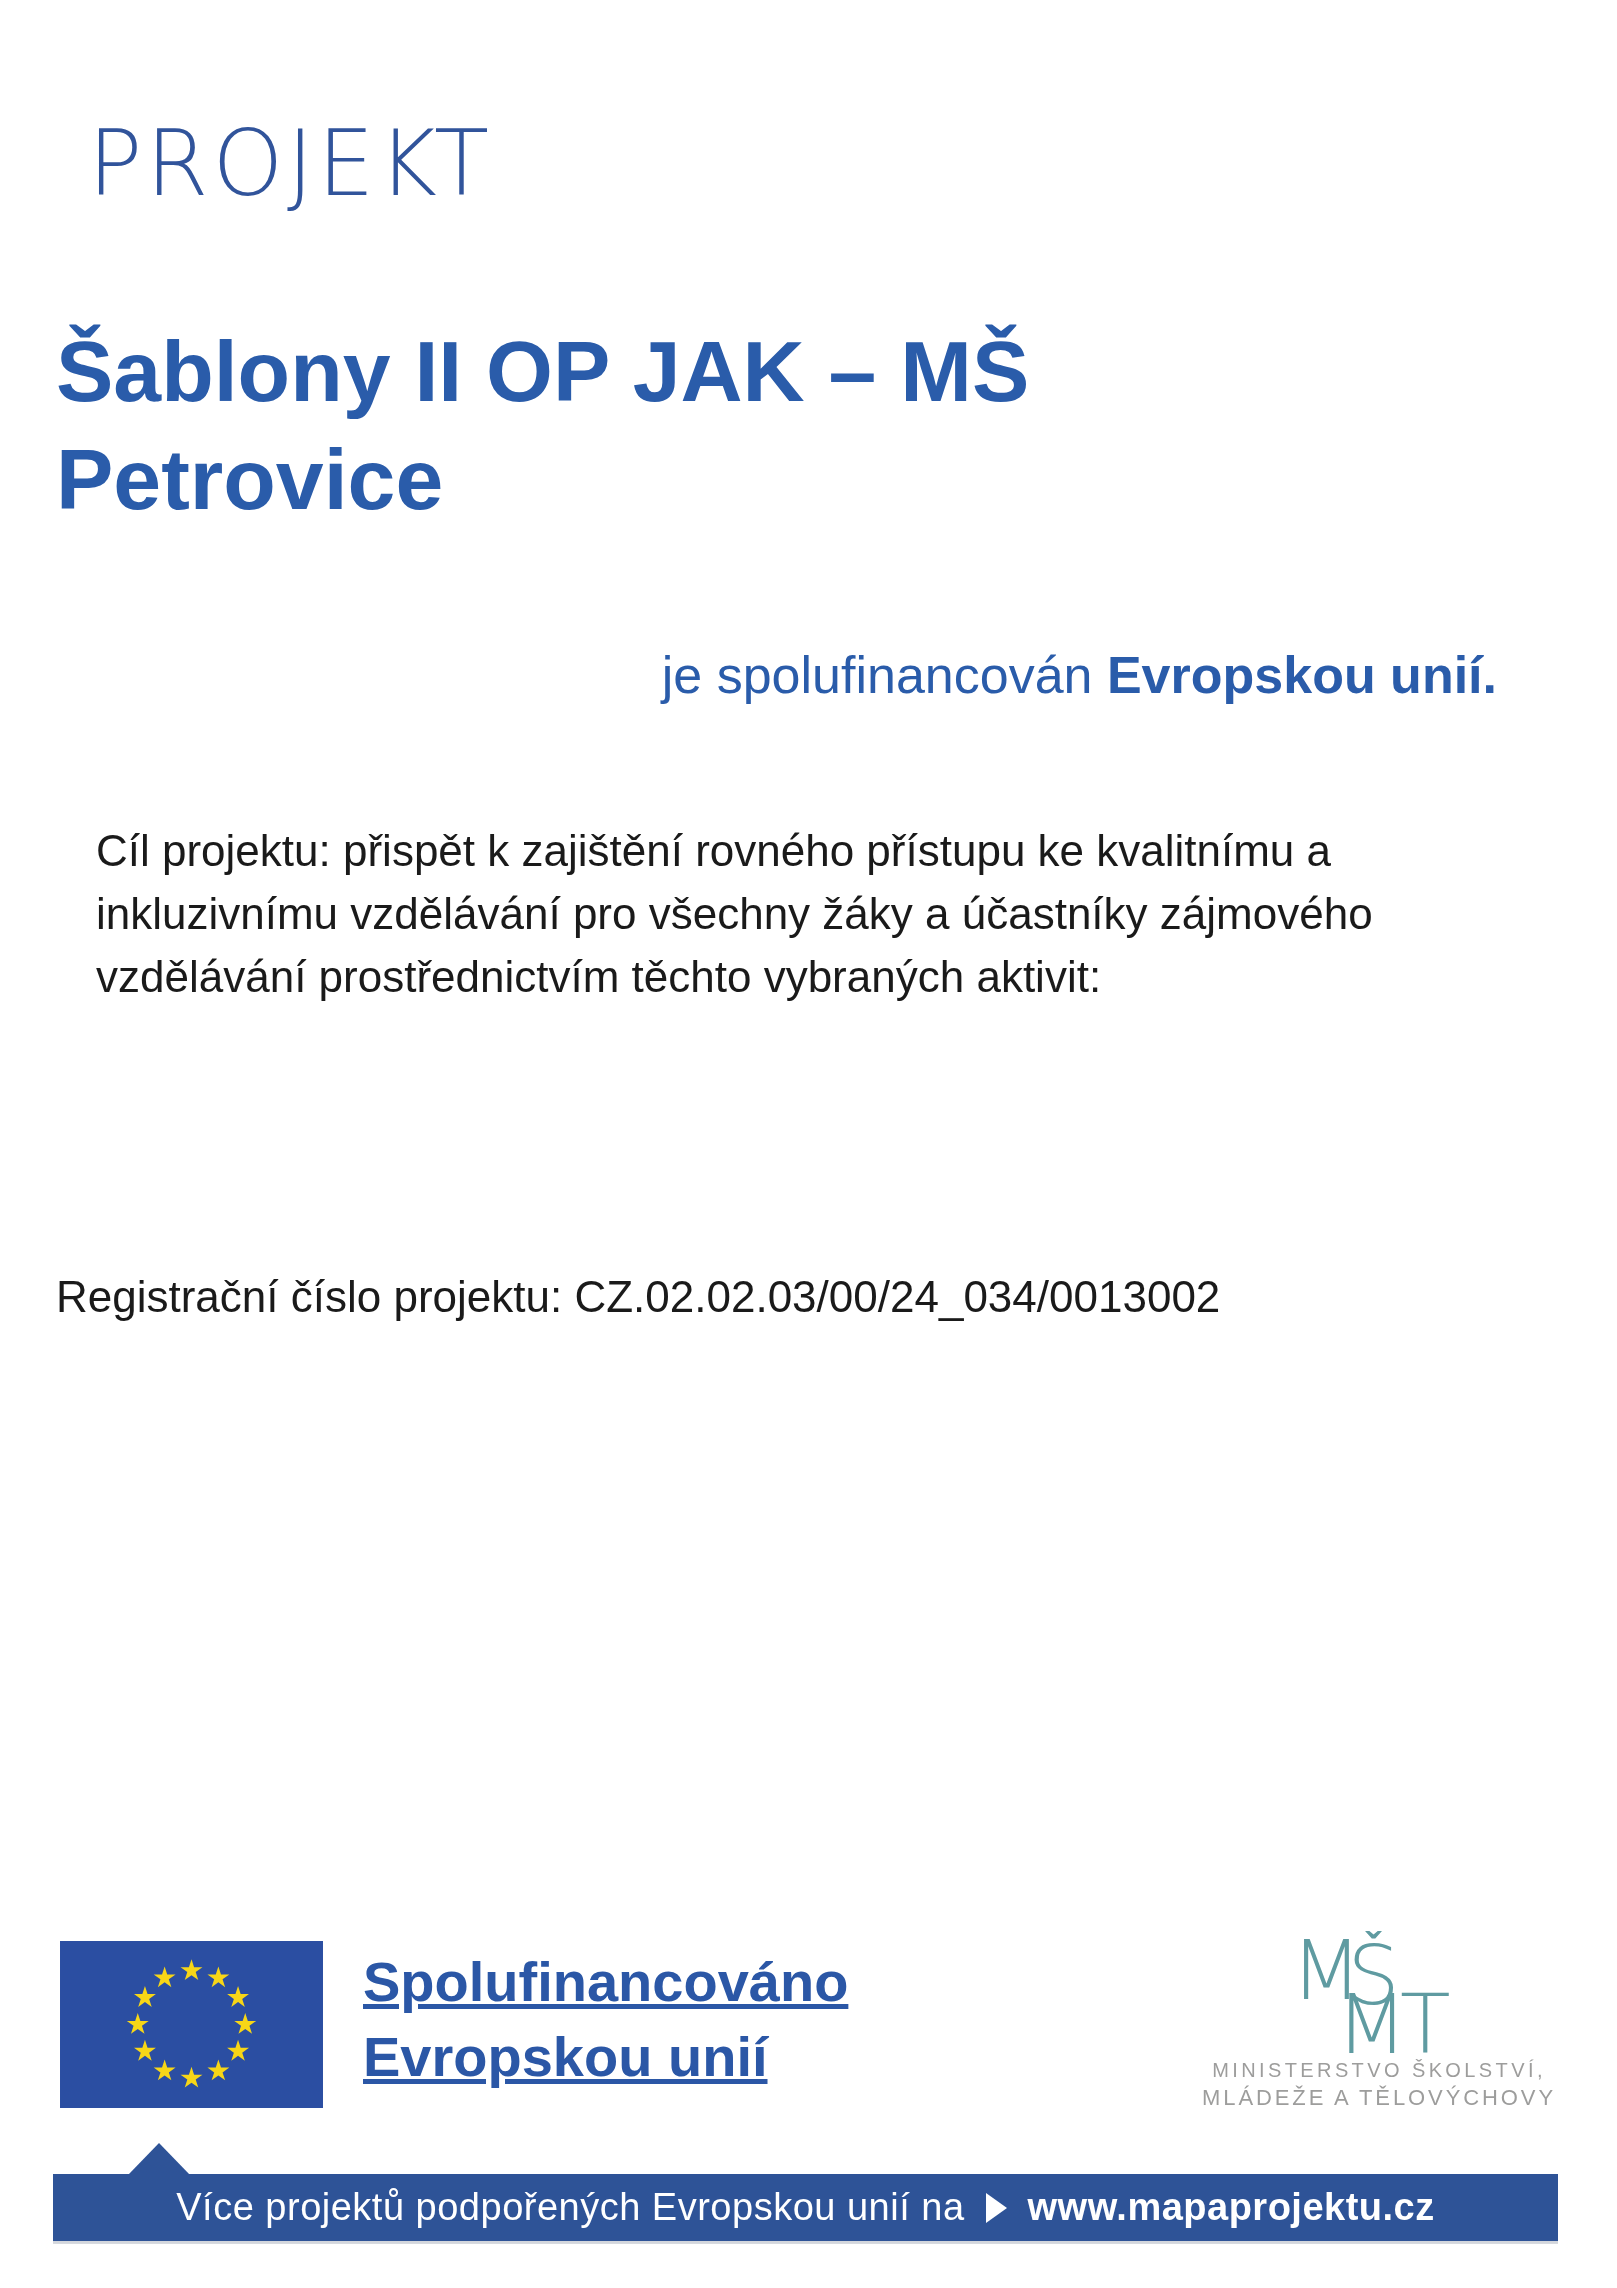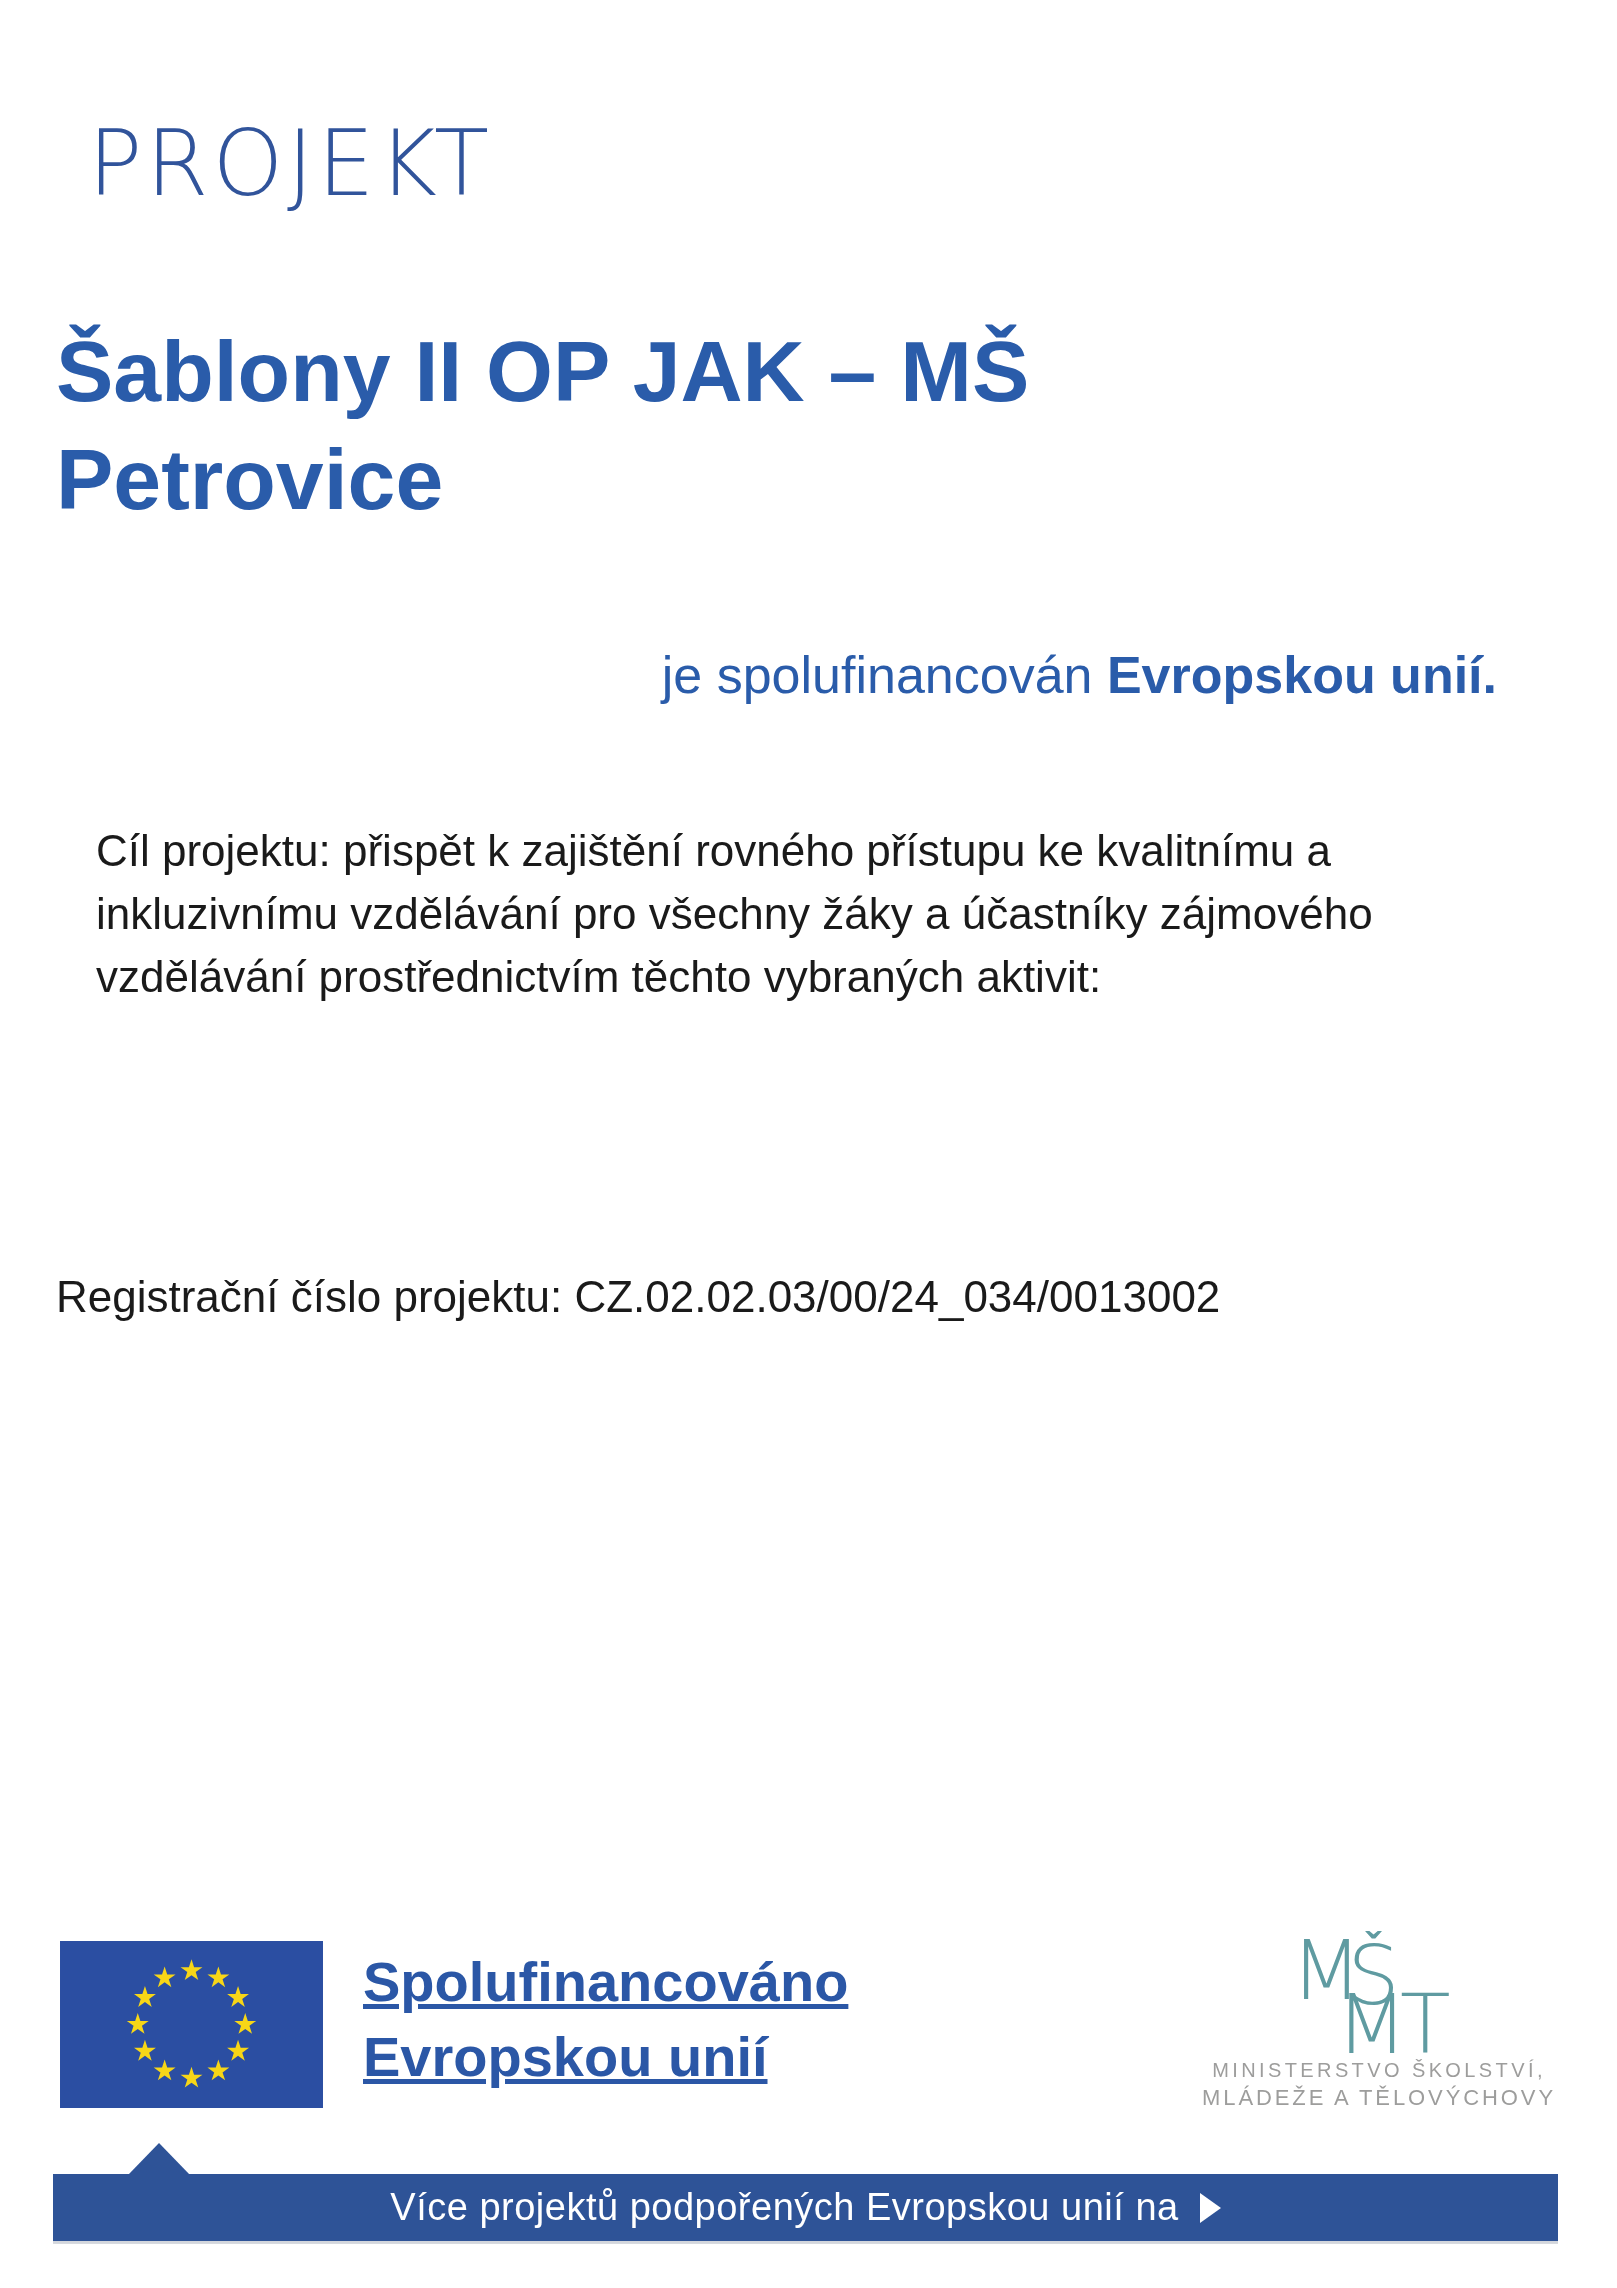--- a/index.html
+++ b/index.html
@@ -127,16 +127,17 @@
   </svg>
   <div class="msmt-caption">
     <div class="cap1">MINISTERSTVO ŠKOLSTVÍ,</div>
     <div class="cap2">MLÁDEŽE A TĚLOVÝCHOVY</div>
   </div>
 
   <div class="footer-pointer"></div>
   <div class="footer-bar">
     <span class="txt">Více projektů podpořených Evropskou unií na</span>
     <span class="play"></span>
+    <span class="url">www.mapaprojektu.cz</span>
   </div>
 
 </div>
 
 
 </body></html>

